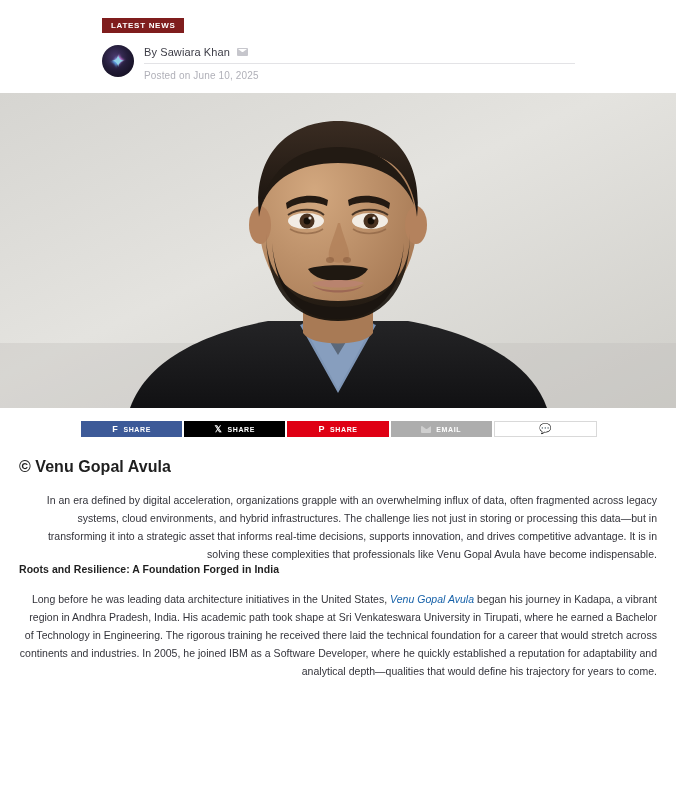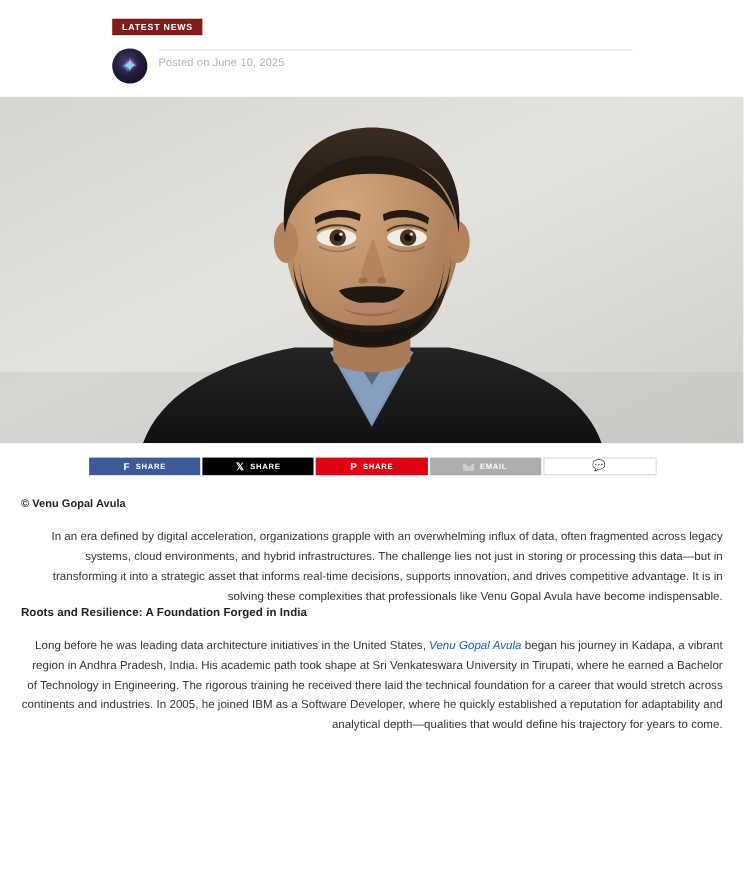--- a/index.html
+++ b/index.html
@@ -111,21 +111,21 @@
     content: ""; position: absolute; left: 0.5px; top: 0.5px;
     width: 9px; height: 4px;
     border-top: 3px solid #adadad; border-left: 4px solid transparent; border-right: 4px solid transparent;
     box-sizing: border-box;
   }
   .comment-g { font-size: 10px; line-height: 1; color: #bdbdbd; }
 
   
   .article-body { padding: 0 19px; margin-top: 21px; }
   .caption {
-    font-size: 10px; font-weight: bold; color: #1f1f1f;
+    font-size: 16px; font-weight: bold; color: #1f1f1f;
     letter-spacing: .05px;
   }
   .body-p {
     font-size: 10.5px; line-height: 1.72; color: #33333a;
     margin-top: 15px; letter-spacing: .02px;
     text-align: right;
   }
   .subhead {
     font-size: 10.5px; font-weight: bold; color: #1f1f1f;
     letter-spacing: .05px;
@@ -141,20 +141,24 @@
 <div class="page">
 
   <div class="article-header">
     <span class="badge">LATEST NEWS</span>
 
     <div class="byline">
       <div class="avatar">
         <span class="star">✦</span>
       </div>
       <div class="byline-text">
+        <div class="byline-row1">
+          <span class="byline-author"><span>By </span><a class="author-name" href="#">Sawiara Khan</a></span>
+          <span class="mail-icon"></span>
+        </div>
         <div class="byline-divider"></div>
         <div class="byline-date">Posted on June 10, 2025</div>
       </div>
     </div>
   </div>
 
   <div class="hero">
     <svg viewBox="0 0 676 315" preserveAspectRatio="none">
       <defs>
         <linearGradient id="wall" x1="0" y1="0" x2="1" y2="1">

